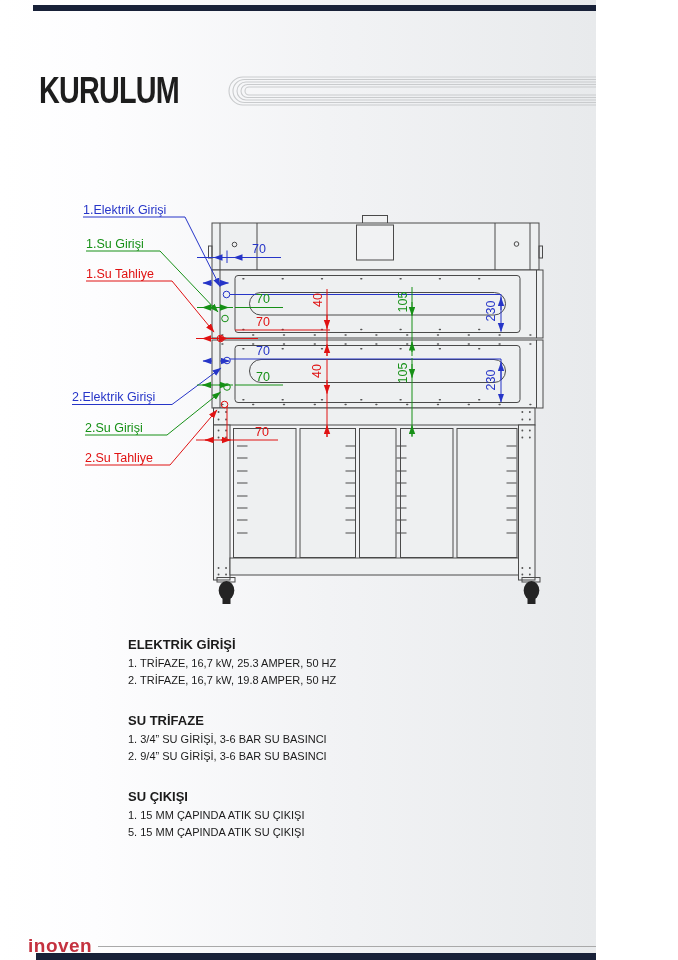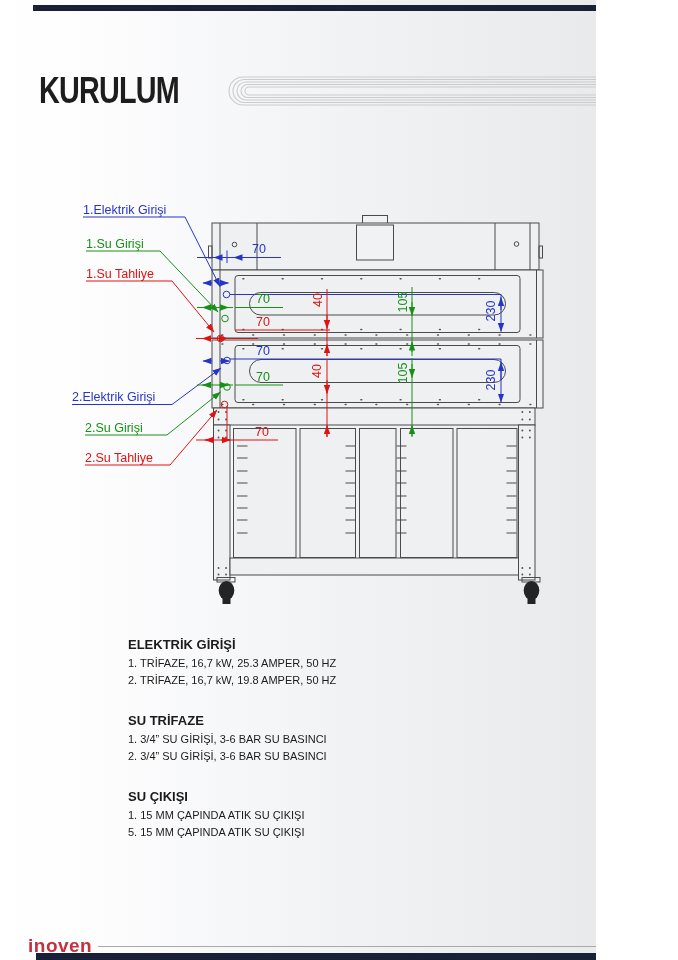--- a/index.html
+++ b/index.html
@@ -246,21 +246,21 @@
 
   <div class="specs">
     <div class="spec-section">
       <div class="spec-heading">ELEKTRİK GİRİŞİ</div>
       <div class="spec-line">1. TRİFAZE, 16,7 kW, 25.3 AMPER, 50 HZ</div>
       <div class="spec-line">2. TRİFAZE, 16,7 kW, 19.8 AMPER, 50 HZ</div>
     </div>
     <div class="spec-section">
       <div class="spec-heading">SU TRİFAZE</div>
       <div class="spec-line">1. 3/4” SU GİRİŞİ, 3-6 BAR SU BASINCI</div>
-      <div class="spec-line">2. 3/4” SU GİRİŞİ, 3-6 BAR SU BASINCI</div>
+      <div class="spec-line">2. 9/4” SU GİRİŞİ, 3-6 BAR SU BASINCI</div>
     </div>
     <div class="spec-section">
       <div class="spec-heading">SU ÇIKIŞI</div>
       <div class="spec-line">1. 15 MM ÇAPINDA ATIK SU ÇIKIŞI</div>
       <div class="spec-line">5. 15 MM ÇAPINDA ATIK SU ÇIKIŞI</div>
     </div>
   </div>
 
   <div class="footer-brand">inoven</div>
   <div class="footer-rule"></div>

